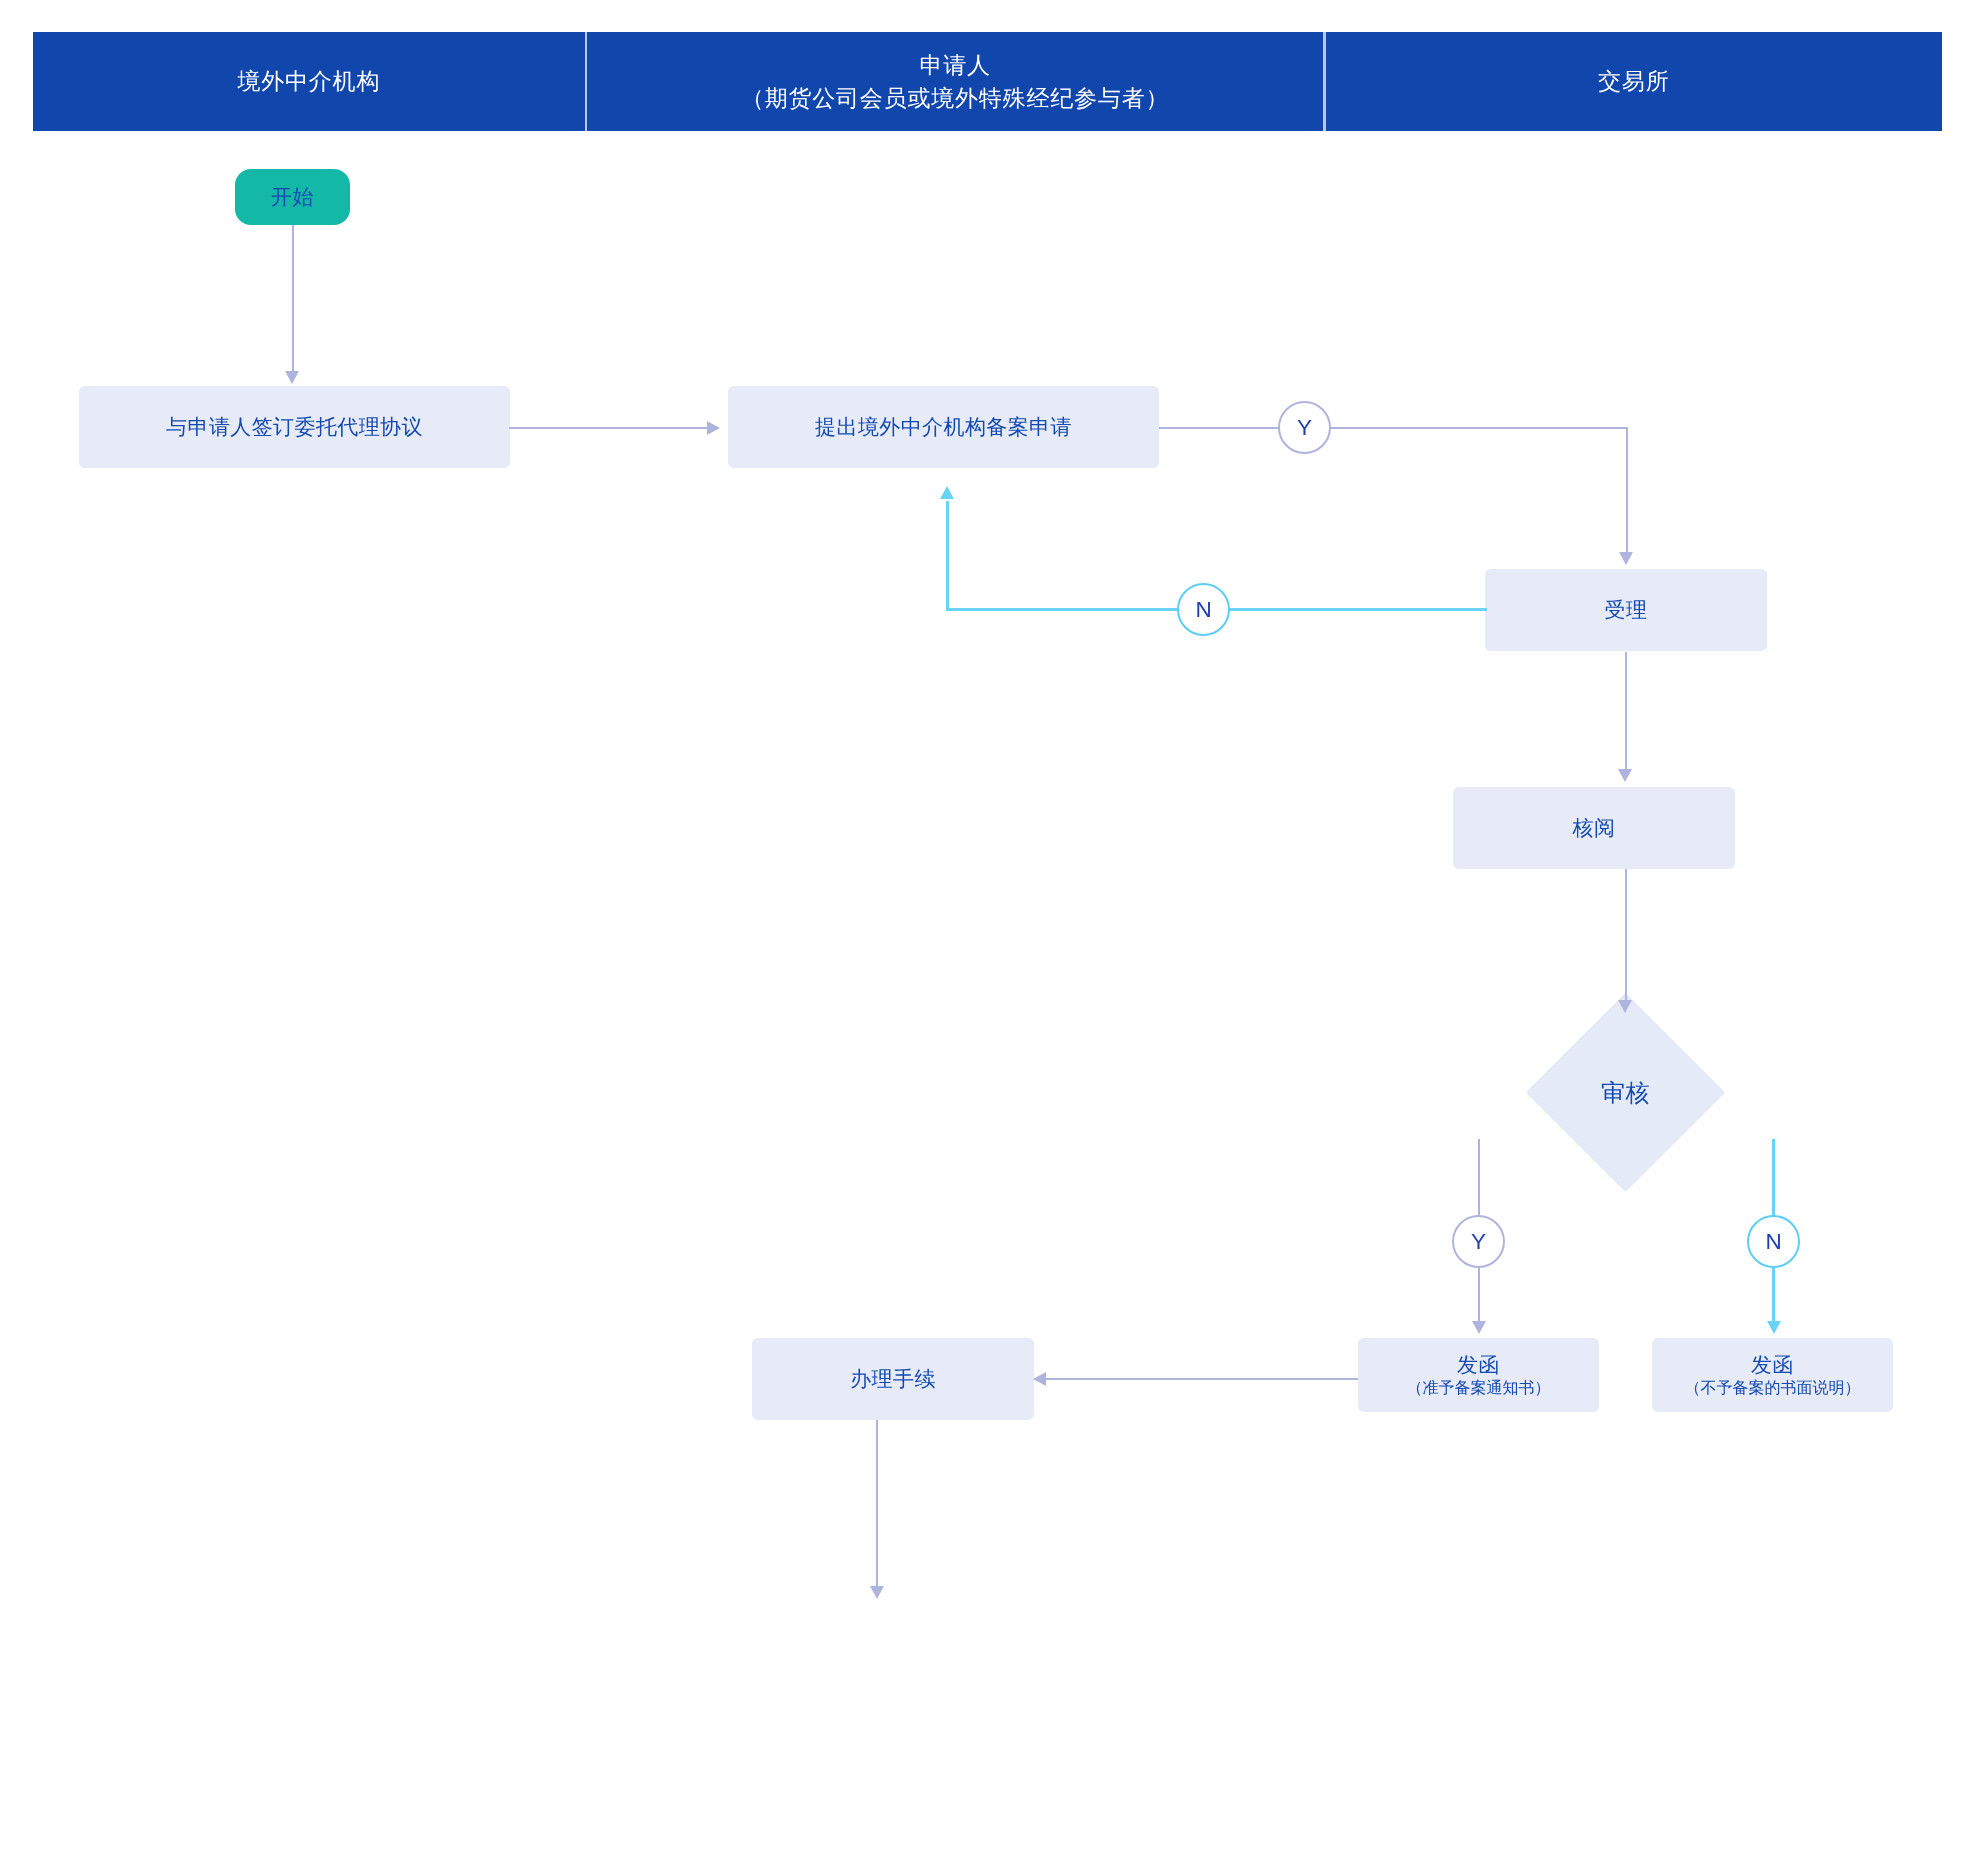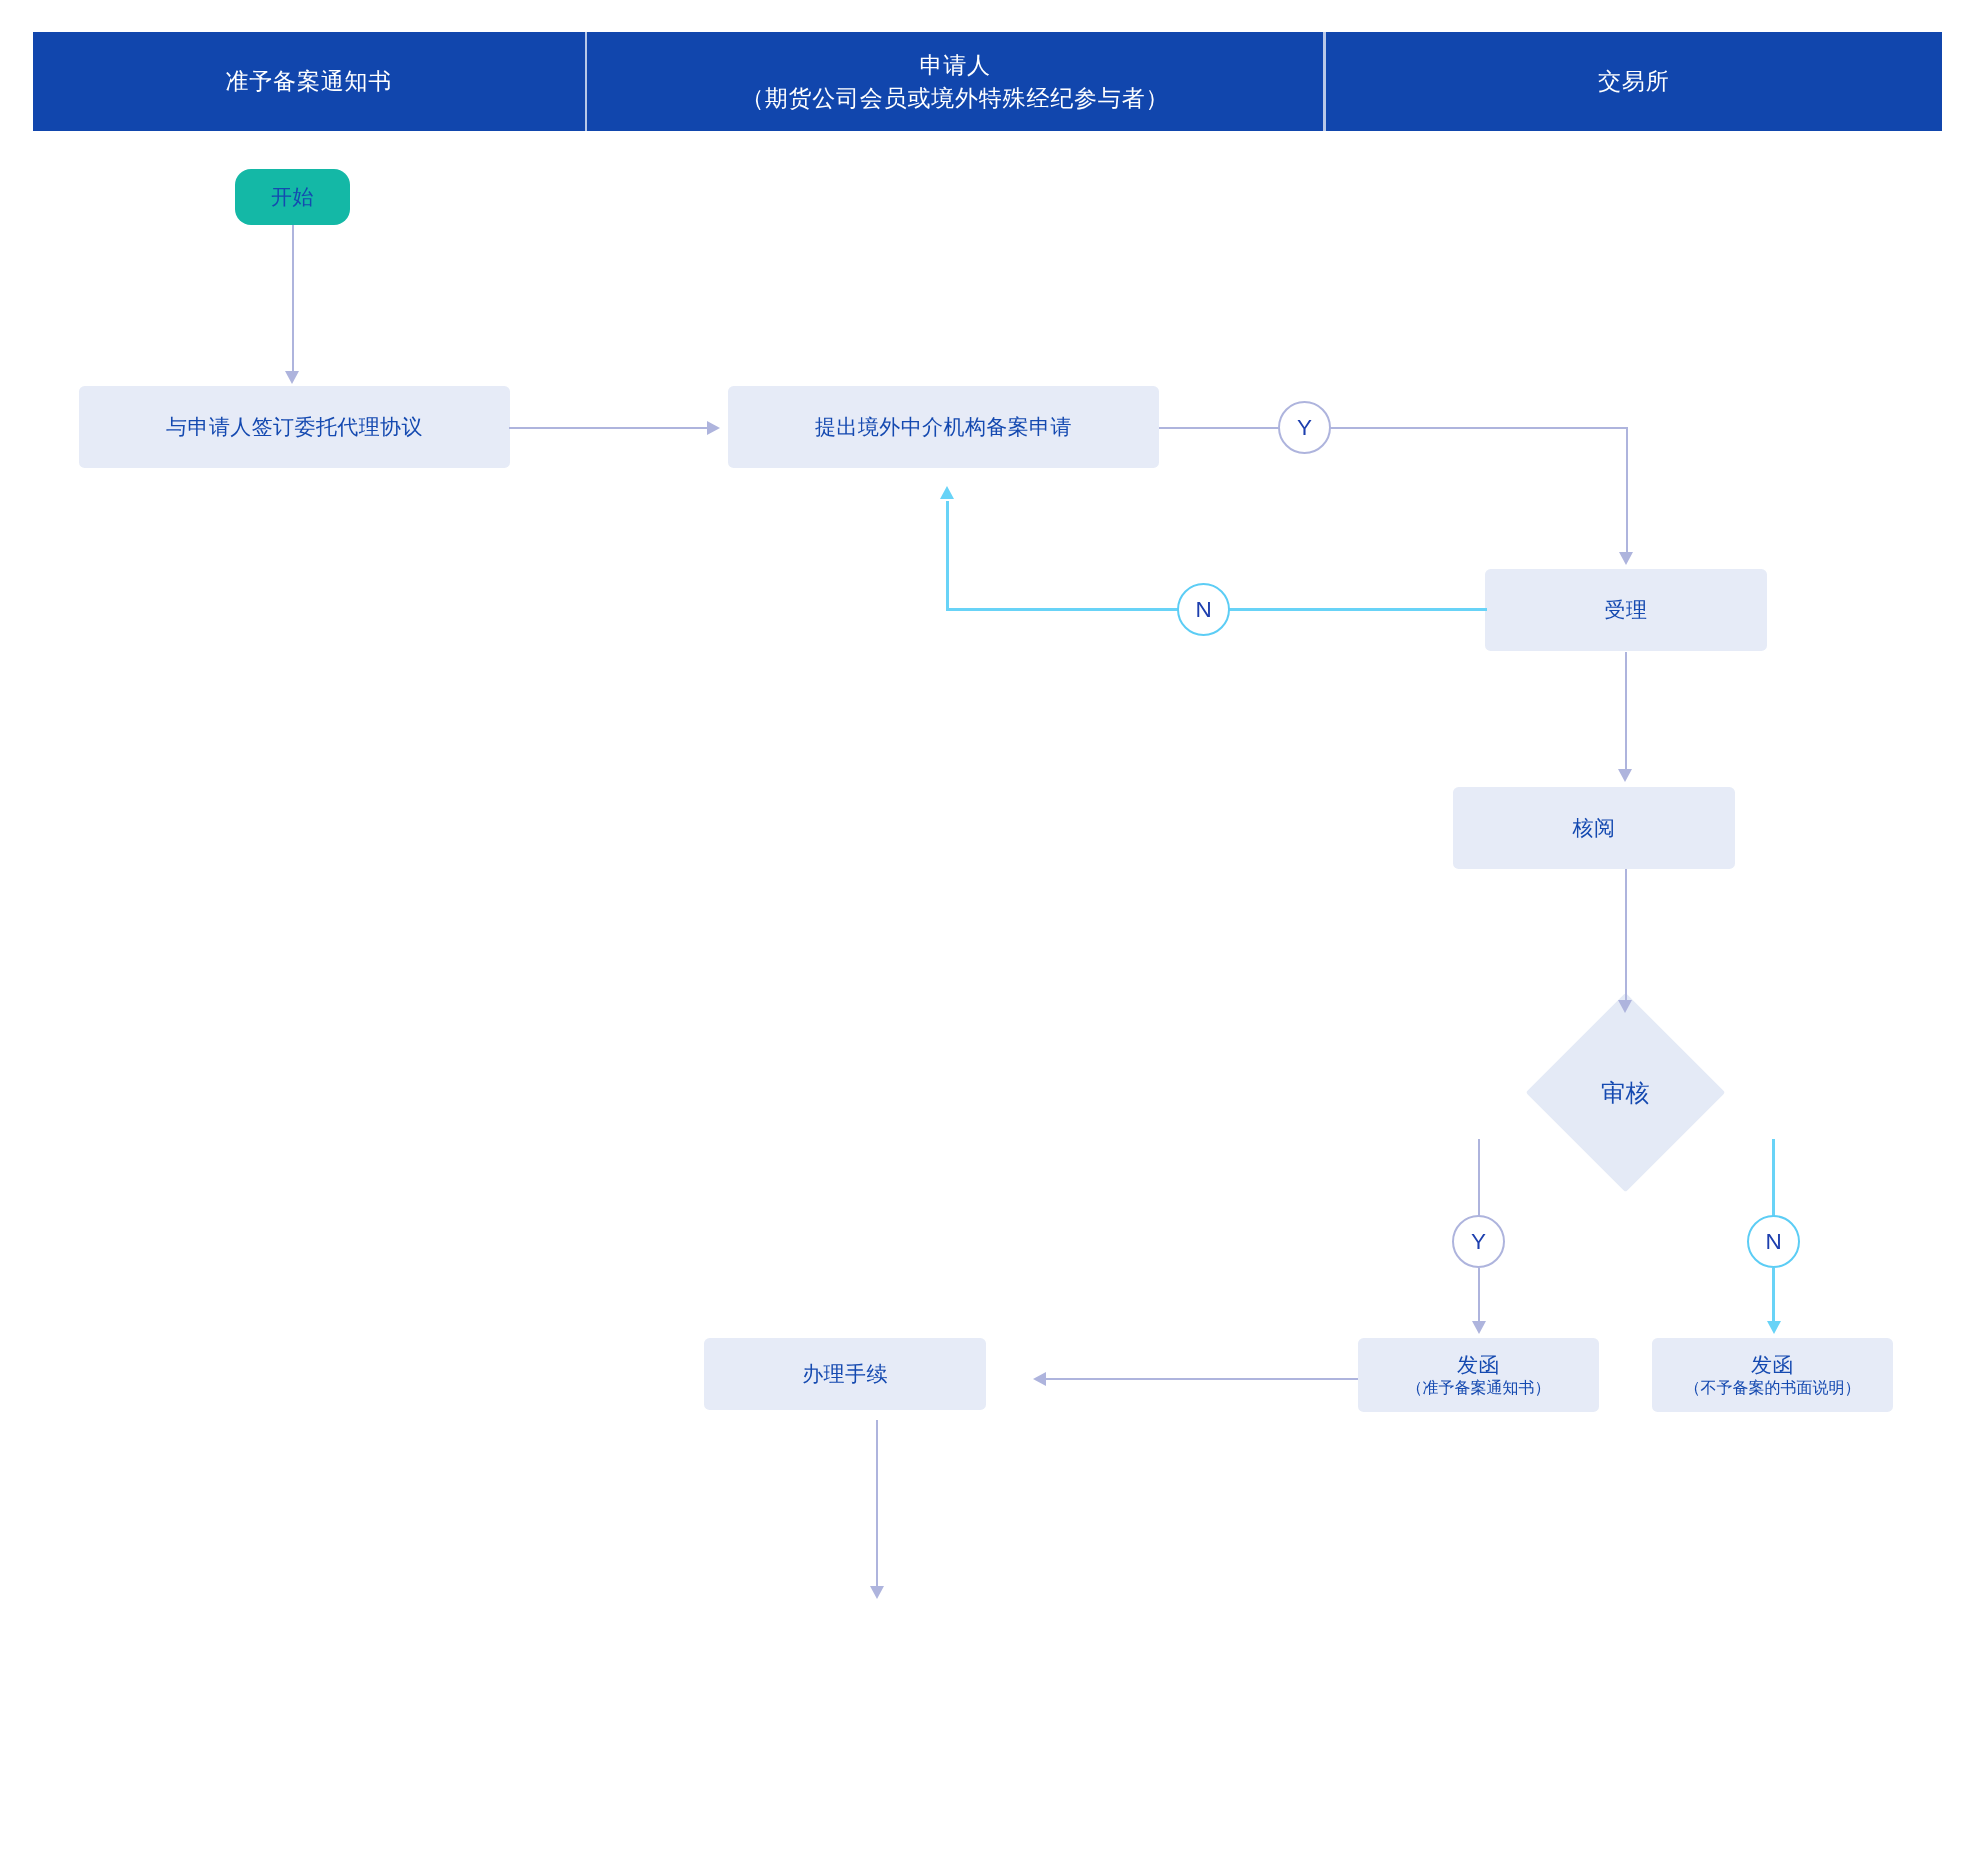--- a/index.html
+++ b/index.html
@@ -153,21 +153,21 @@
   }
   .title-main { display: block; }
 </style>
 </head>
 <body>
 
 <div id="stage">
 
   <div class="lane-header">
     <div class="lane-cell c1">
-      <span class="title-main">准予备案通知书</span>
+      <span class="title-main">境外中介机构</span>
     </div>
     <div class="lane-divider"></div>
     <div class="lane-cell c2">
       <div>
         <span class="title-main">申请人</span>
         <span class="lane-sub">（期货公司会员或境外特殊经纪参与者）</span>
       </div>
     </div>
     <div class="lane-divider"></div>
     <div class="lane-cell c3">
@@ -203,21 +203,21 @@
   <div class="node proc" style="left:1358px; top:1338px; width:241px; height:74px; flex-direction:column; line-height:1.25;">
     <span>发函</span>
     <span class="sub-note">（准予备案通知书）</span>
   </div>
 
   <div class="node proc" style="left:1652px; top:1338px; width:241px; height:74px; flex-direction:column; line-height:1.25;">
     <span>发函</span>
     <span class="sub-note">（不予备案的书面说明）</span>
   </div>
 
-  <div class="node proc" style="left:704px; top:1338px; width:282px; height:72px;">
+  <div class="node proc" style="left:752px; top:1338px; width:282px; height:82px;">
     <span>办理手续</span>
   </div>
 
 
   <div class="ln" style="left:292px; top:225px; width:2px; height:148px;"></div>
   <div class="arrow down" style="left:285px; top:371px;"></div>
 
   <div class="ln" style="left:509px; top:427px; width:199px; height:2px;"></div>
   <div class="arrow right" style="left:707px; top:421px;"></div>
 

